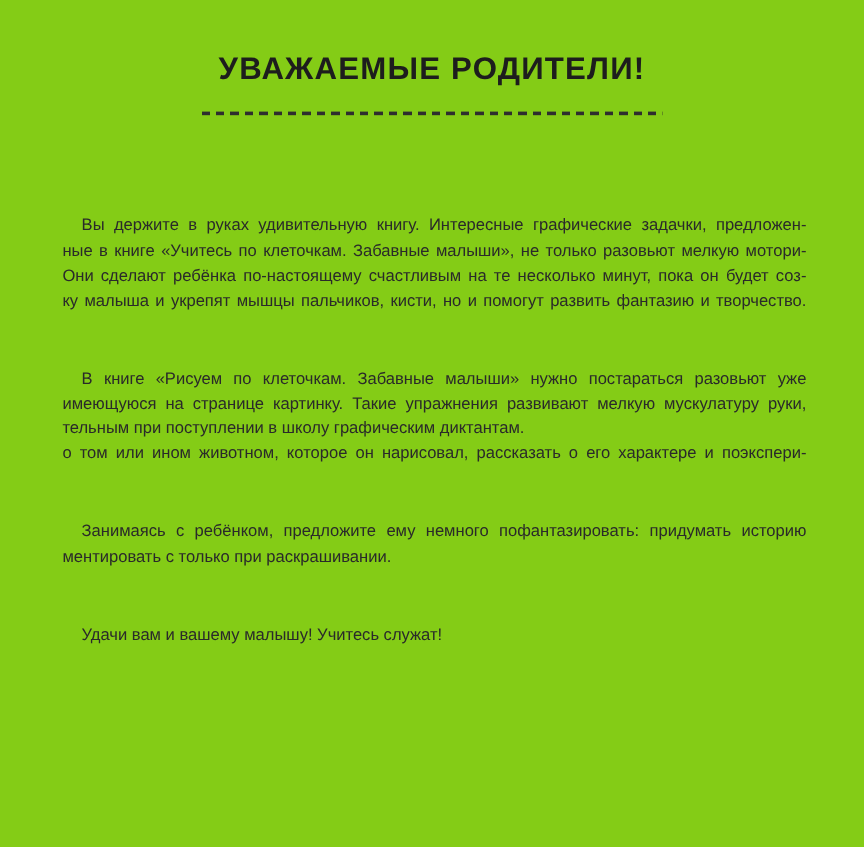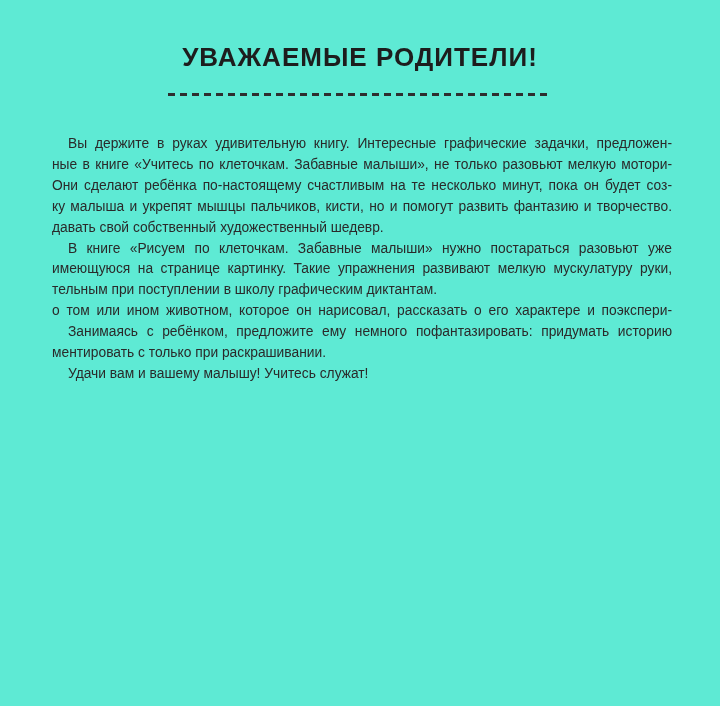--- a/index.html
+++ b/index.html
@@ -4,21 +4,21 @@
 <style>
   html, body {
     margin: 0;
     padding: 0;
     background: #ffffff;
   }
   .page {
     position: relative;
     width: 720px;
     height: 706px;
-    background: #5eead4;
+    background: #84cc16;
     overflow: hidden;
     font-family: "Liberation Sans", sans-serif;
     color: #2b2b2b;
   }
   .page-title {
     position: absolute;
     top: 42px;
     left: 0;
     width: 720px;
     text-align: center;
@@ -49,38 +49,38 @@
     margin: 0;
     padding: 0;
   }
   .text-line {
     text-align: justify;
     text-align-last: justify;
     white-space: normal;
   }
   .text-line.first {
     text-indent: 16px;
+    margin-top: 44px;
   }
   .text-line.last {
     text-align-last: left;
   }
 </style>
 </head>
 <body>
 
 <div class="page">
   <div class="page-title">УВАЖАЕМЫЕ РОДИТЕЛИ!</div>
   <div class="title-divider"></div>
   <div class="text-block" id="text-block">
       <div class="paragraph">
         <div class="text-line first">Вы держите в руках удивительную книгу. Интересные графические задачки, предложен-</div>
         <div class="text-line">ные в книге «Учитесь по клеточкам. Забавные малыши», не только разовьют мелкую мотори-</div>
         <div class="text-line">Они сделают ребёнка по-настоящему счастливым на те несколько минут, пока он будет соз-</div>
         <div class="text-line">ку малыша и укрепят мышцы пальчиков, кисти, но и помогут развить фантазию и творчество.</div>
-        <div class="text-line last">давать свой собственный художественный шедевр.</div>
       </div>
       <div class="paragraph">
         <div class="text-line first">В книге «Рисуем по клеточкам. Забавные малыши» нужно постараться разовьют уже</div>
         <div class="text-line">имеющуюся на странице картинку. Такие упражнения развивают мелкую мускулатуру руки,</div>
         <div class="text-line last">тельным при поступлении в школу графическим диктантам.</div>
       </div>
       <div class="paragraph">
         <div class="text-line">о том или ином животном, которое он нарисовал, рассказать о его характере и поэкспери-</div>
         <div class="text-line first">Занимаясь с ребёнком, предложите ему немного пофантазировать: придумать историю</div>
         <div class="text-line last">ментировать с только при раскрашивании.</div>

